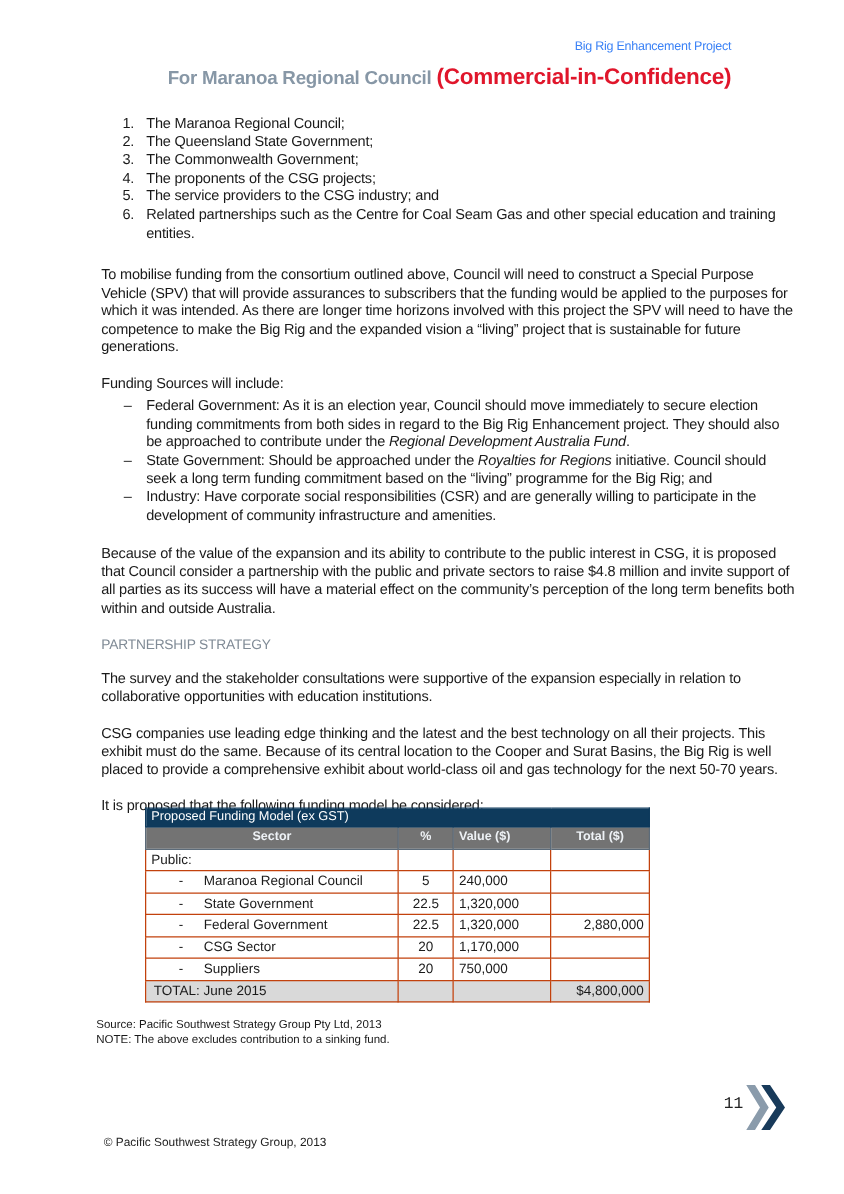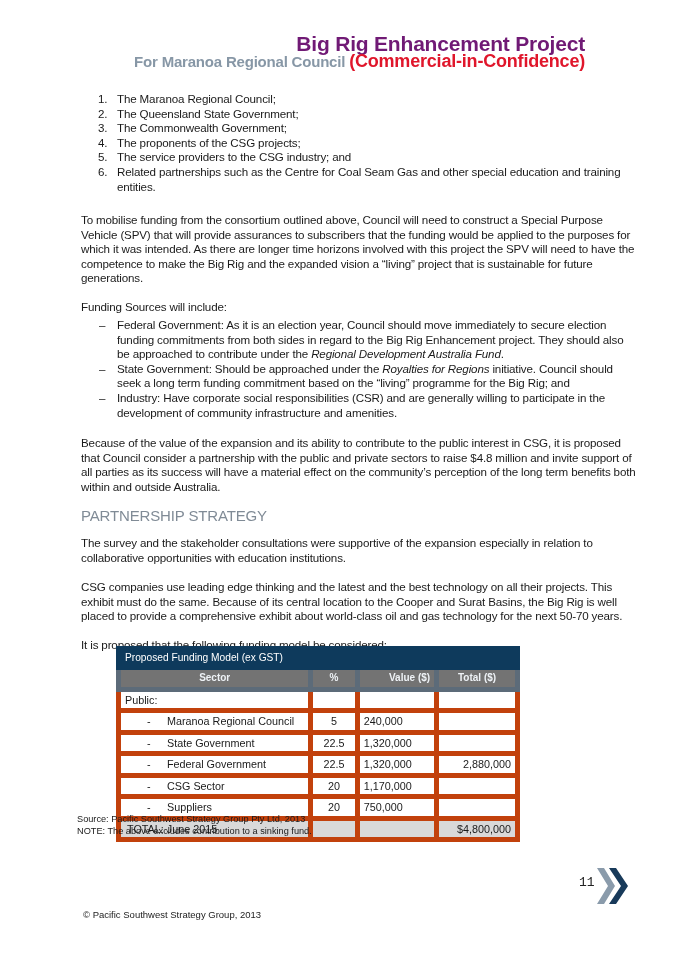--- a/index.html
+++ b/index.html
@@ -1,31 +1,31 @@
 <!DOCTYPE html>
 <html><head>
 <meta charset="utf-8">
 <style>
   html, body { margin: 0; padding: 0; background: #ffffff; }
   body { width: 675px; height: 955px; position: relative; overflow: hidden;
          font-family: "Liberation Sans", sans-serif; color: #1a1a1a; }
-  .hdr-title { position: absolute; right: 90px; top: 32px; font-size: 21px; font-weight: bold; color: #701a75; letter-spacing: -0.2px; }
+  .hdr-title { position: absolute; right: 90px; top: 32px; font-size: 10px; font-weight: normal; color: #3b82f6; letter-spacing: -0.2px; }
   .hdr-sub { position: absolute; right: 90px; top: 51px; font-size: 15px; font-weight: bold; color: #8797a6; letter-spacing: -0.2px; }
   .hdr-sub .conf { color: #e0162b; font-size: 18px; }
   .body-text { position: absolute; left: 77px; width: 560px; font-size: 11.6px; line-height: 14.6px; letter-spacing: -0.15px; }
   ol.numlist { margin: 0; padding: 0; list-style: none; }
   ol.numlist li { position: relative; padding-left: 40px; }
   ol.numlist li .num { position: absolute; left: 21px; }
   ul.dashlist { margin: 0; padding: 0; list-style: none; }
   ul.dashlist li { position: relative; padding-left: 40px; }
   ul.dashlist li .dash { position: absolute; left: 22px; }
   p { margin: 4px; }
-  .section-heading { color: #808b96; font-size: 15px; }
+  .section-heading { color: #808b96; font-size: 11px; }
   table.funding { position: absolute; left: 116px; top: 646px; width: 404px; border-collapse: collapse; font-size: 10.8px; }
-  table.funding td, table.funding th { border: 5px solid #c2410c; padding: 0 4px; height: 16.5px; line-height: 16px; }
+  table.funding td, table.funding th { border: 1px solid #c2410c; padding: 0 4px; height: 16.5px; line-height: 16px; }
   .t-title { background: #0e3a5c; color: #ffffff; text-align: left; font-weight: normal; font-size: 10.2px; border-color: #0e3a5c !important; height: 14px !important; line-height: 14px !important; }
   .t-head th { background: #737373; color: #eef2f6; font-weight: bold; text-align: center; font-size: 10px; border-color: #5c6b79 !important; }
   .c-sector { width: 187px; }
   .c-pct { width: 37px; text-align: center; }
   .c-val { width: 72px; text-align: left; }
   .c-tot { width: 72px; text-align: right; }
   .sub-row .c-sector { padding-left: 26px; }
   .sub-row .bullet { display: inline-block; width: 20px; }
   .cat-row .c-sector { padding-left: 4px; }
   .cat-row.private .c-sector { padding-left: 6px; }
@@ -73,21 +73,21 @@
 <p class="body-text" style="top:634px;">It is proposed that the following funding model be considered:</p>
 
 <table class="funding">
   <tbody>
       <tr>
     <th class="t-title" colspan="4">Proposed Funding Model (ex GST)</th>
   </tr>
   <tr class="t-head">
     <th class="c-sector">Sector</th>
     <th class="c-pct">%</th>
-    <th class="c-val" style="text-align:right">Value ($)</th>
+    <th class="c-val" style="text-align:left">Value ($)</th>
     <th class="c-tot" style="text-align:center">Total ($)</th>
   </tr>
   <tr class="cat-row">
     <td class="c-sector">Public:</td>
     <td class="c-pct"></td>
     <td class="c-val"></td>
     <td class="c-tot"></td>
   </tr>
   <tr class="sub-row">
     <td class="c-sector"><span class="bullet">-</span><span>Maranoa Regional Council</span></td>

